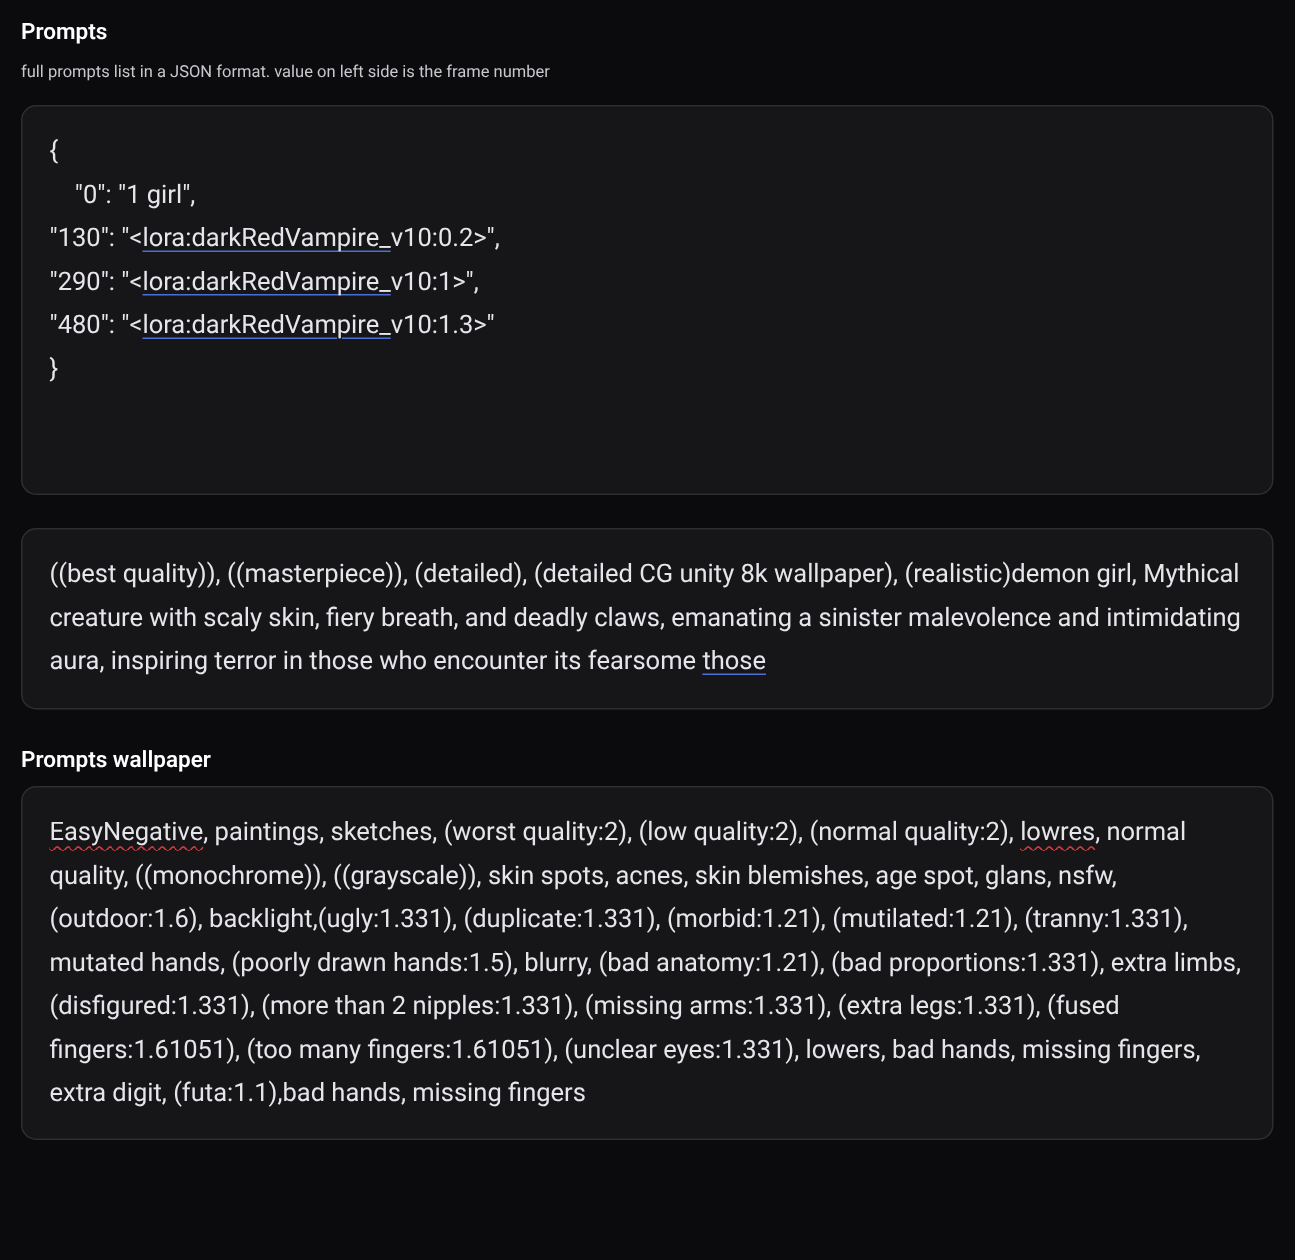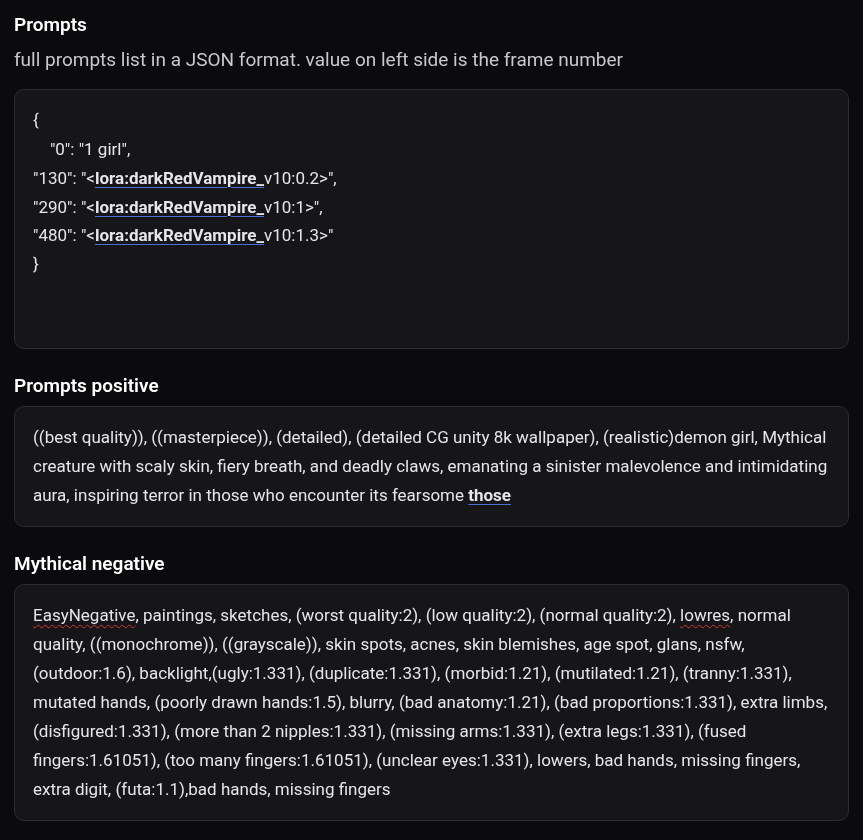--- a/index.html
+++ b/index.html
@@ -15,27 +15,27 @@
     line-height: 1.55;
     width: 863px;
     min-height: 840px;
     padding: 10px 14px 20px 14px;
   }
   .section {
     margin-bottom: 22px;
   }
   .section-title {
     color: #ffffff;
-    font-size: 19px;
+    font-size: 15px;
     font-weight: 600;
     margin-bottom: 6px;
   }
   .section-desc {
     color: #c8c8cd;
-    font-size: 19px;
+    font-size: 11px;
     margin-bottom: 14px;
   }
   .textbox {
     background: #161619;
     border: 1px solid #2d2d33;
     border-radius: 10px;
     padding: 16px 18px;
     color: #e5e5ea;
     font-size: 17px;
     line-height: 1.7;
@@ -51,41 +51,39 @@
     text-decoration-style: wavy;
     text-decoration-thickness: 1px;
     text-underline-offset: 3px;
     text-align: center;
   }
   .underline-blue {
     text-decoration: underline;
     text-decoration-color: #4a6fd4;
     text-decoration-thickness: 1px;
     text-underline-offset: 3px;
-    font-weight: bold;
   }
   .codeish {
     font-family: -apple-system, BlinkMacSystemFont, "Segoe UI", Roboto, Helvetica, Arial, sans-serif;
   }
 </style>
 </head>
 <body>
 
 <div class="section">
   <div class="section-title">Prompts</div>
   <div class="section-desc">full prompts list in a JSON format. value on left side is the frame number</div>
   <div class="textbox textbox-tall codeish"><span>{</span>
 <span>    "0": "1 girl",</span>
 <span>"130": "&lt;</span><span class="underline-blue">lora:darkRedVampire_</span><span>v10:0.2&gt;",</span>
 <span>"290": "&lt;</span><span class="underline-blue">lora:darkRedVampire_</span><span>v10:1&gt;",</span>
 <span>"480": "&lt;</span><span class="underline-blue">lora:darkRedVampire_</span><span>v10:1.3&gt;"</span>
 <span>}</span></div>
 </div>
 
 <div class="section">
-  <div class="section-title">Prompts positive</div>
   <div class="textbox"><span>((best quality)), ((masterpiece)), (detailed), (detailed CG unity 8k wallpaper), (realistic)demon girl, Mythical creature with scaly skin, fiery breath, and deadly claws, emanating a sinister malevolence and intimidating aura, inspiring terror in those who encounter its fearsome </span><span class="underline-blue">those</span></div>
 </div>
 
 <div class="section">
-  <div class="section-title">Mythical negative</div>
+  <div class="section-title">Prompts wallpaper</div>
   <div class="textbox"><span class="underline-red">EasyNegative</span><span>, paintings, sketches, (worst quality:2), (low quality:2), (normal quality:2), </span><span class="underline-red">lowres</span><span>, normal quality, ((monochrome)), ((grayscale)), skin spots, acnes, skin blemishes, age spot, glans, nsfw, (outdoor:1.6), backlight,(ugly:1.331), (duplicate:1.331), (morbid:1.21), (mutilated:1.21), (tranny:1.331), mutated hands, (poorly drawn hands:1.5), blurry, (bad anatomy:1.21), (bad proportions:1.331), extra limbs, (disfigured:1.331), (more than 2 nipples:1.331), (missing arms:1.331), (extra legs:1.331), (fused fingers:1.61051), (too many fingers:1.61051), (unclear eyes:1.331), lowers, bad hands, missing fingers, extra digit, (futa:1.1),bad hands, missing fingers</span></div>
 </div>
 
 </body></html>

